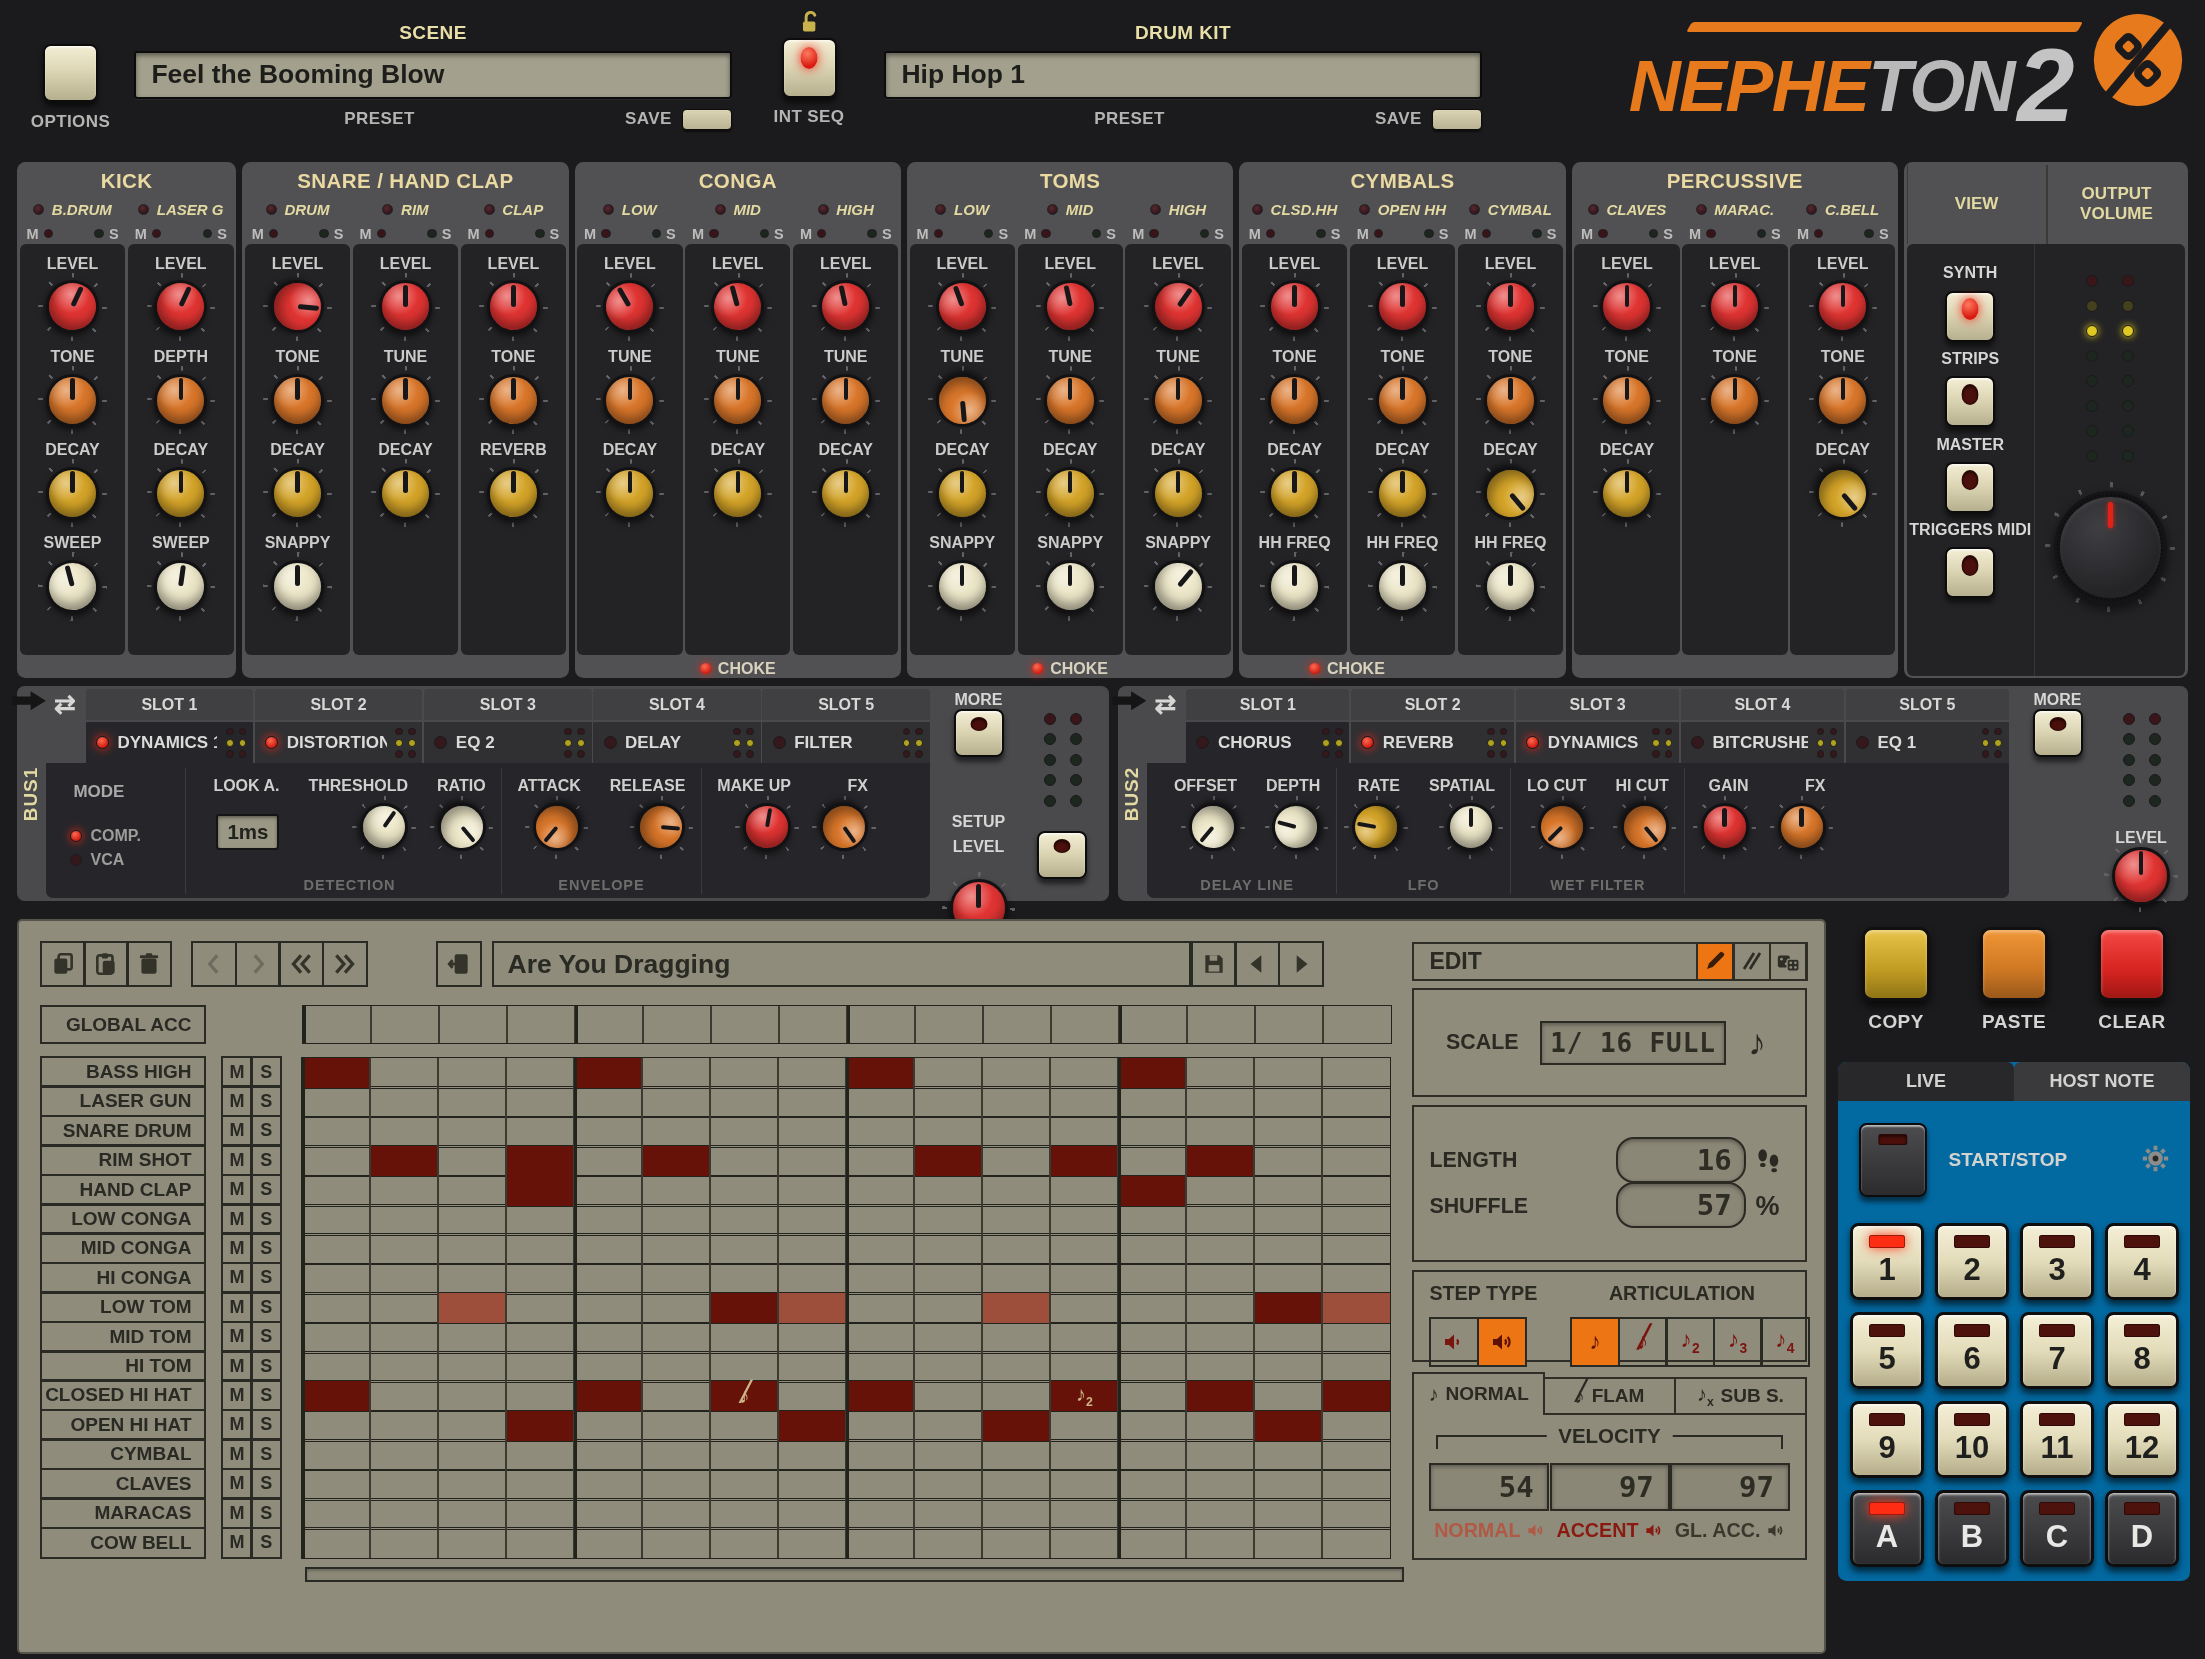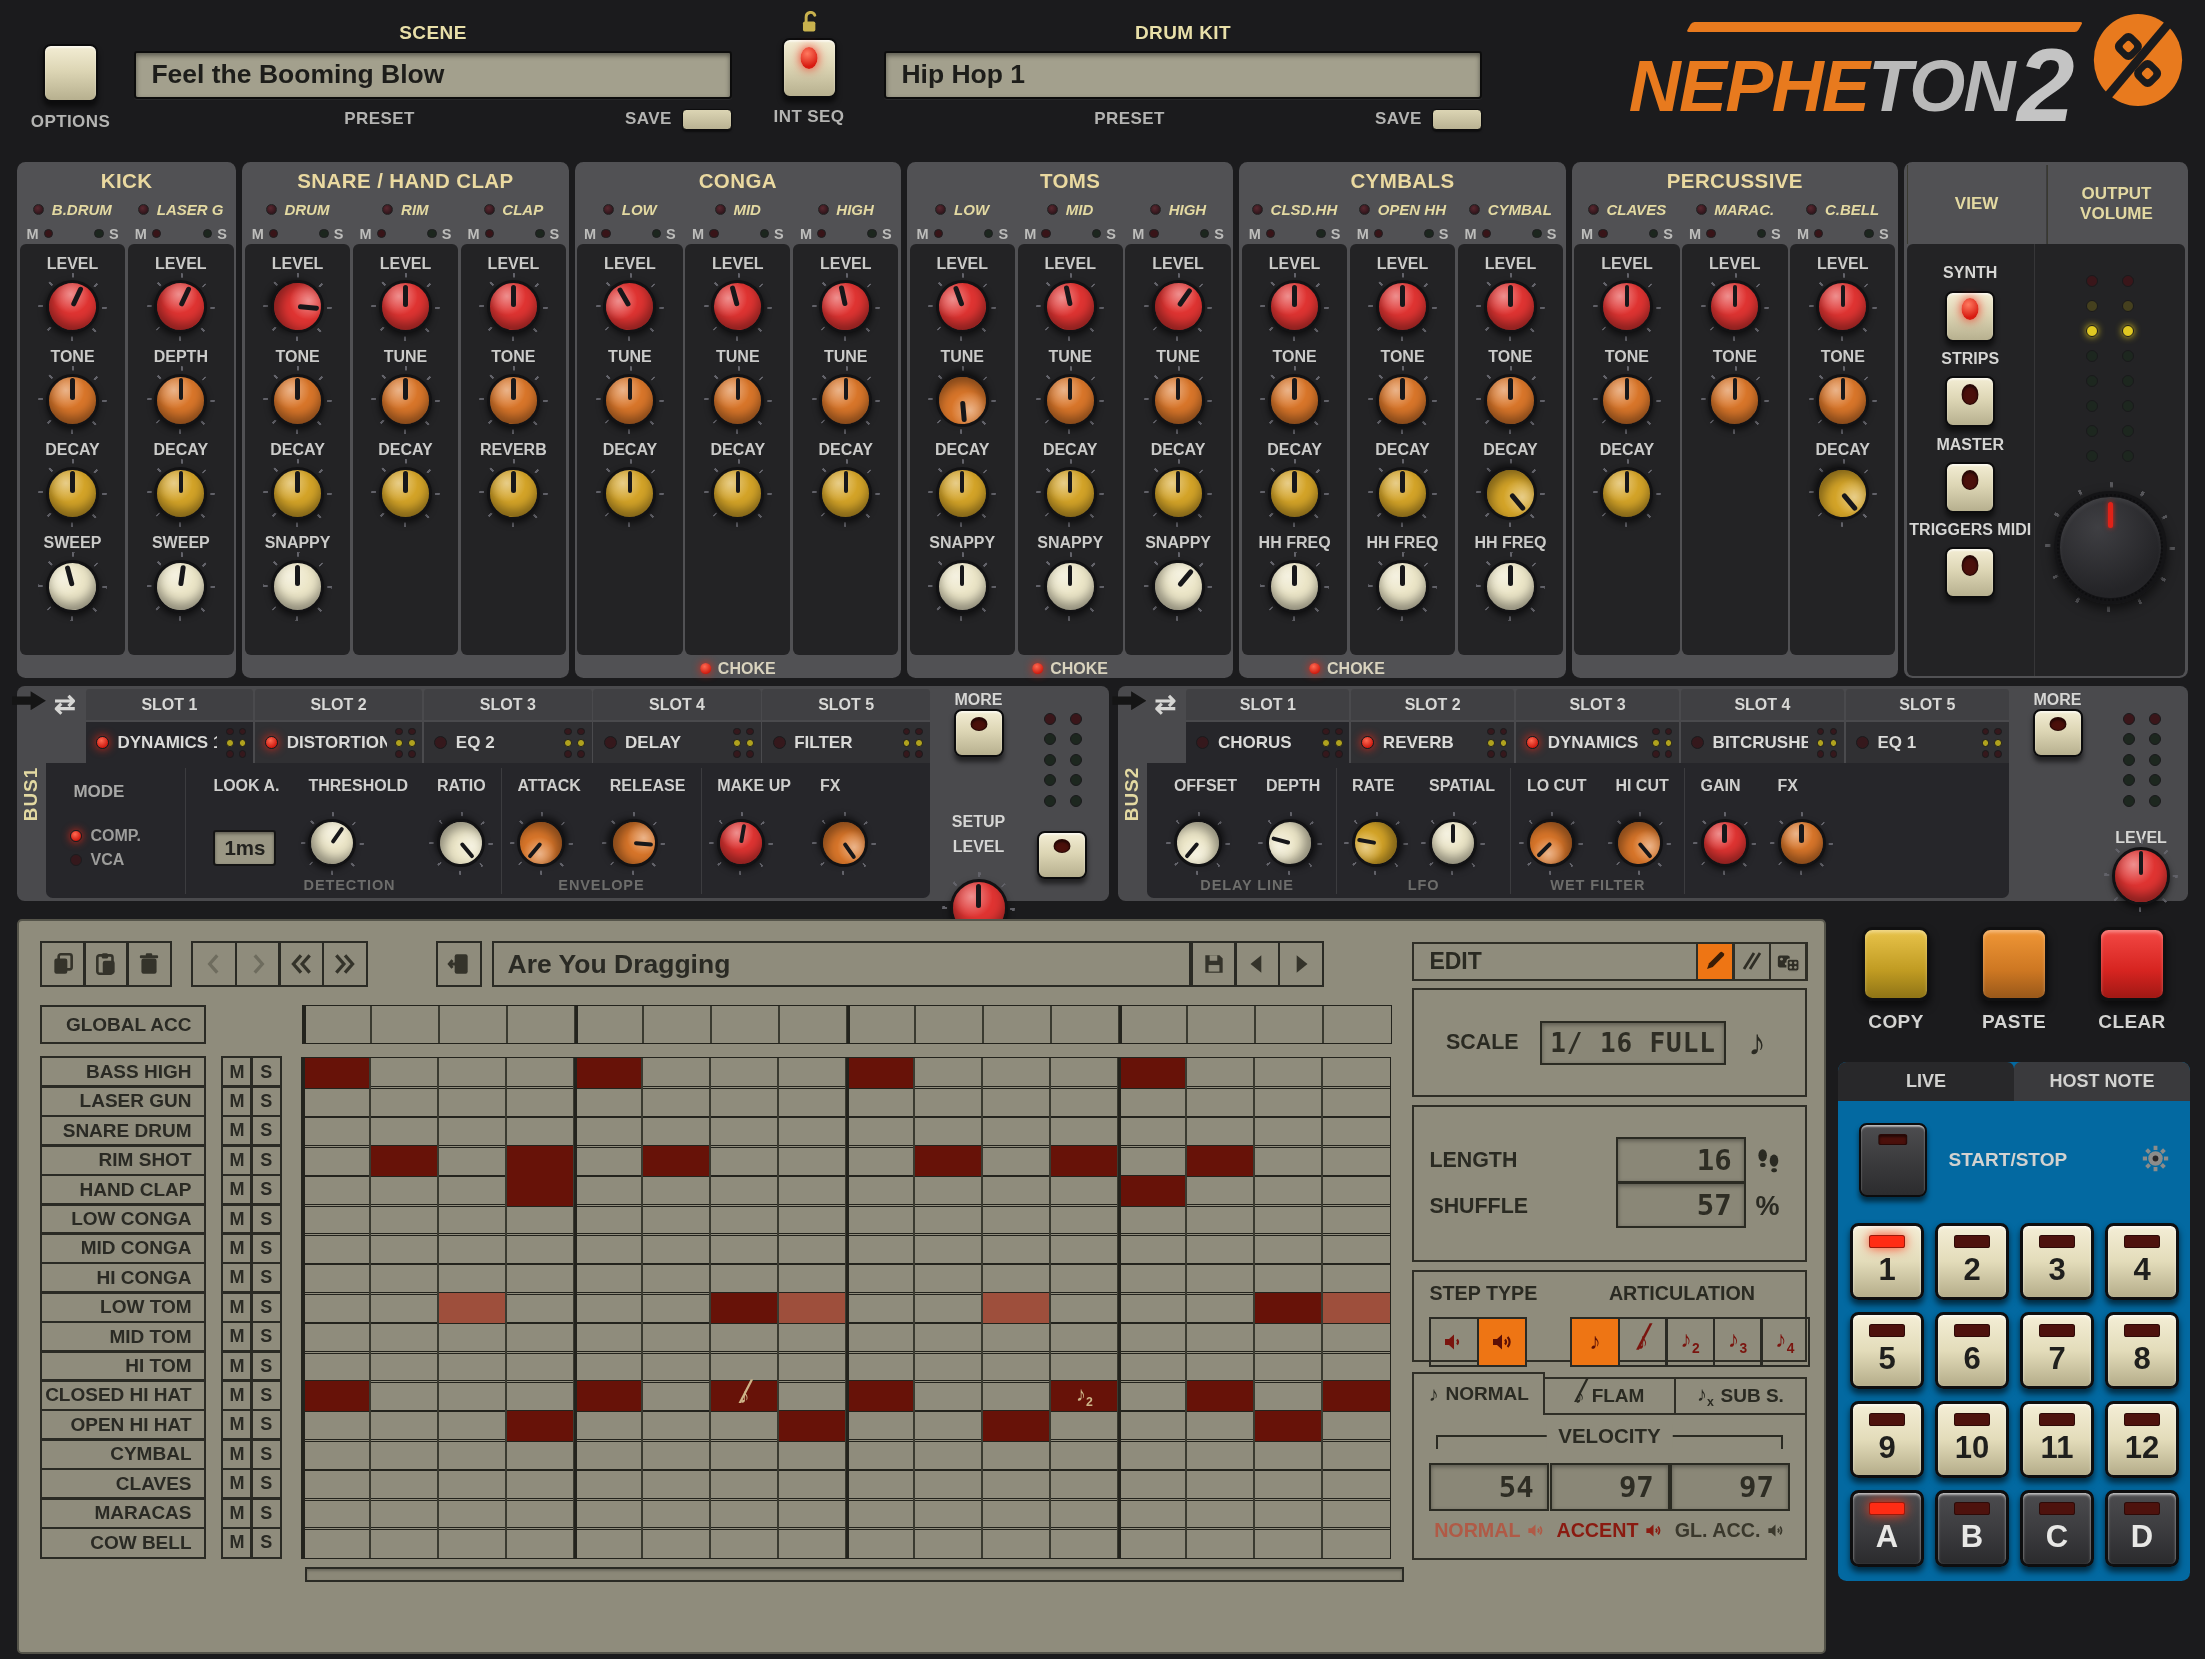--- a/index.html
+++ b/index.html
@@ -118,21 +118,21 @@
   .modeblk{width:128px;display:flex;flex-direction:column;padding-top:13.7px;border-right:1.7px solid #3c3c3f;margin-right:12px;}
   .modeblk .mtitle{color:#a9a9a7;font-weight:bold;font-size:17px;margin:0 0 19px 15.4px;}
   .modeopt{display:flex;align-items:center;gap:8.5px;margin:6px 0 0 12px;cursor:pointer;}
   .modeopt .oled{width:12px;height:12px;border-radius:50%;border:1.7px solid #1c1c1e;}
   .modeopt .oled.on{background:radial-gradient(circle at 40% 32%,#ff6a52,#cf1a10 72%);box-shadow:0 0 8.5px #e82818;}
   .modeopt .oled.off{background:#35181c;}
   .modeopt span{color:#9d9d9b;font-weight:bold;font-size:16px;}
   .busgrp{position:relative;display:flex;align-items:flex-start;padding:8.5px 15.4px 20.5px;border-right:1.7px solid #3c3c3f;gap:29px;}
   .busgrp:last-child{border-right:none;}
   .busgrp .glab{position:absolute;bottom:1.7px;left:50%;transform:translateX(-50%);color:#6d6d6b;font-weight:bold;font-size:14.5px;letter-spacing:0.9px;white-space:nowrap;}
-  .bctrl{display:flex;flex-direction:column;align-items:flex-start;gap:16px;}
+  .bctrl{display:flex;flex-direction:column;align-items:flex-end;}
   .bctrl .klab{color:#cfcfcd;font-weight:bold;font-size:16px;margin-bottom:8.5px;white-space:nowrap;}
   .lcdsm{width:63px;height:36px;margin-top:10.3px;background:#9a9784;border:2.6px solid #141414;border-radius:3.4px;display:flex;align-items:center;justify-content:center;
          font-weight:bold;font-size:20.5px;color:#22221e;box-shadow:inset 0 1.7px 3.4px rgba(0,0,0,.4);}
   .busside{width:174px;flex:none;display:grid;grid-template-columns:1fr 1fr;padding:1.7px 0 0 6.8px;}
   .busside .mlab{grid-column:1;color:#d6d6d4;font-weight:bold;font-size:16px;text-align:center;}
   .busside .keycap{width:50px;height:48px;justify-self:center;}
   .matrix5{display:grid;grid-template-columns:10.3px 10.3px;gap:8.5px 15.4px;justify-self:center;padding-top:3.4px;}
   .flowarr{position:absolute;left:-5.1px;top:5.1px;width:34px;height:19px;background:#151515;
            clip-path:polygon(0 28%,55% 28%,55% 0,100% 50%,55% 100%,55% 72%,0 72%);}
 
@@ -174,21 +174,21 @@
   .ebtn svg{width:24px;height:24px;}
   .scalebox{height:109px;display:flex;align-items:center;padding:0 32px;}
   .scalebox .slab{font-weight:bold;font-size:21.4px;color:#2a2a22;width:94px;}
   .lcd{background:#8a8777;border:2.6px solid #2a2a22;box-shadow:inset 0 1.7px 4.3px rgba(0,0,0,.35);
        font-family:"DejaVu Sans Mono",monospace;font-weight:bold;color:#2e2d24;display:flex;align-items:center;}
   .scalelcd{width:186px;height:44px;font-size:26px;justify-content:center;letter-spacing:0.9px;}
   .noteic{font-size:36px;color:#2a2a22;margin-left:22px;}
   .lenbox{height:157px;display:flex;flex-direction:column;justify-content:center;padding:0 15.4px;}
   .lenrow{display:flex;align-items:center;height:46px;}
   .lenrow .llab{flex:1;font-weight:bold;font-size:21.4px;color:#2a2a22;}
-  .lenlcd{width:130px;height:46px;font-size:29px;justify-content:flex-end;padding-right:12px;}
+  .lenlcd{width:130px;height:46px;font-size:29px;justify-content:flex-end;padding-right:12px;border-radius:18px;}
   .lenrow.second .lenlcd{margin-top:-2.6px;}
   .licon{width:44px;display:flex;justify-content:center;color:#2a2a22;font-weight:bold;font-size:27px;}
   .stepbox{height:92px;padding:10.3px 15.4px 0;}
   .steplabs{display:flex;}
   .steplabs .sl1{width:145px;font-weight:bold;font-size:19.7px;color:#2a2a22;}
   .steplabs .sl2{flex:1;text-align:center;font-weight:bold;font-size:19.7px;color:#2a2a22;}
   .steprow{display:flex;align-items:center;margin-top:12px;}
   .sqbtn{width:50px;height:50px;border:2.6px solid #2a2a24;display:flex;align-items:center;justify-content:center;color:#7a140e;cursor:pointer;}
   .sqbtn + .sqbtn{margin-left:-2.6px;}
   .sqbtn.sel{background:#ee7514;color:#5c1006;}

